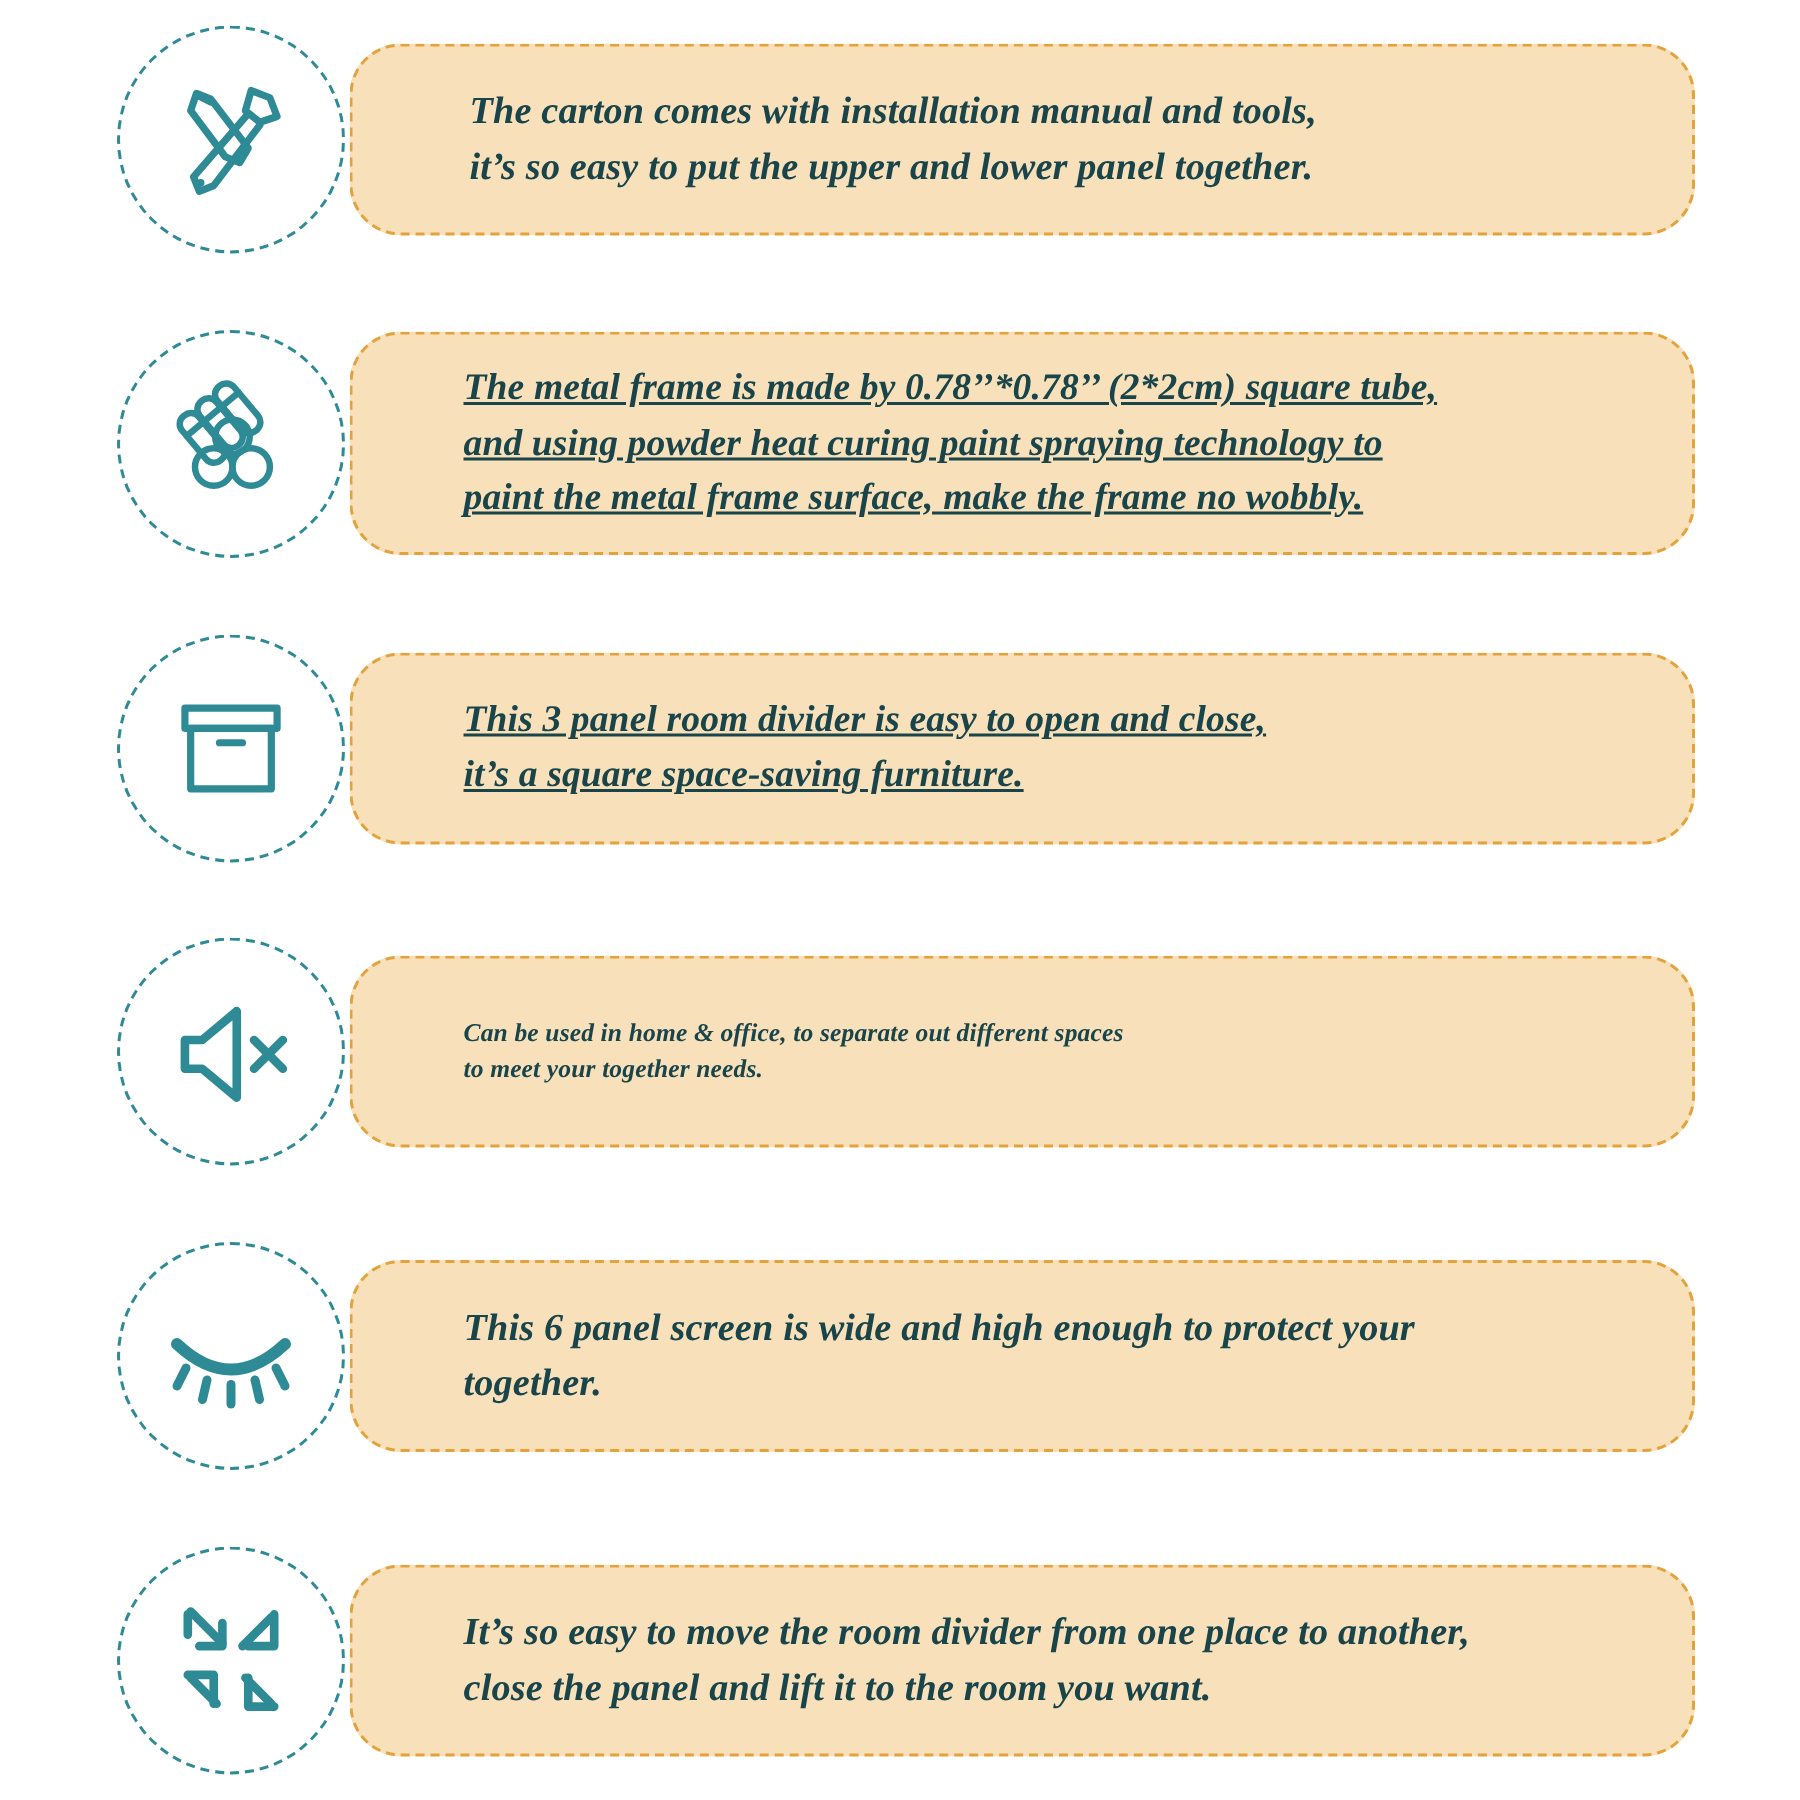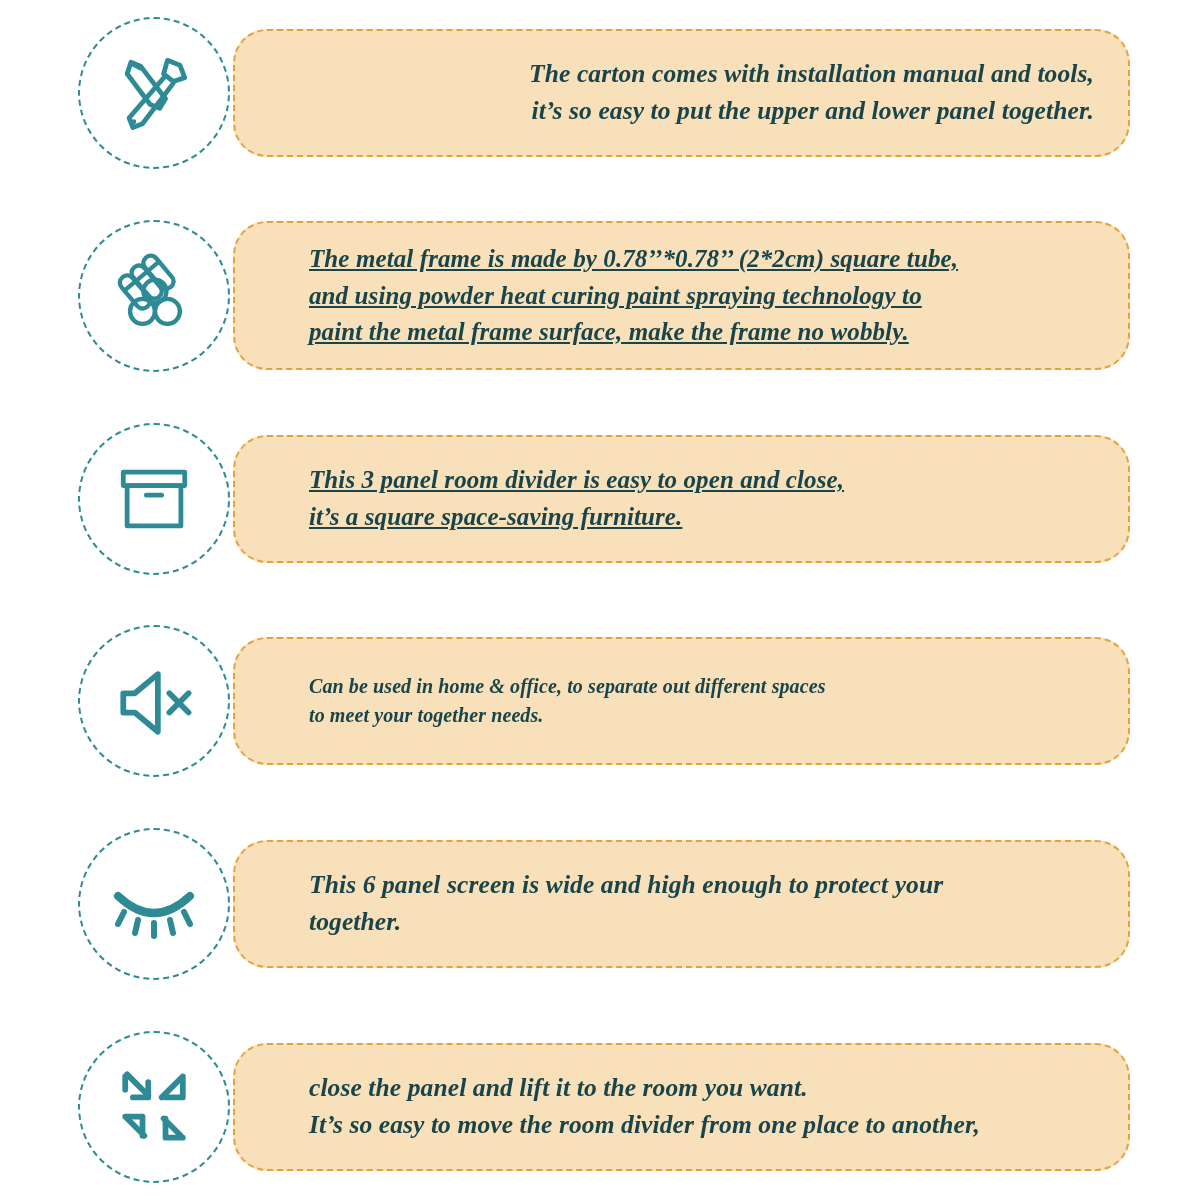--- a/index.html
+++ b/index.html
@@ -66,22 +66,22 @@
     font-family: "Liberation Serif", serif;
     font-weight: bold;
     font-style: italic;
     font-size: 25.5px;
     line-height: 1.45;
     color: #18444a;
     letter-spacing: 0.1px;
   }
   .row-2 .text-pill p,
   .row-3 .text-pill p { font-size: 25px; text-decoration: underline; }
-  .row-1 .text-pill { padding-left: 54px; align-items: flex-end; }
-  .row-4 .text-pill p { font-size: 20px; }
+  .row-1 .text-pill { padding-left: 78px; }
+  .row-4 .text-pill p { font-size: 17px; }
 </style>
 </head>
 <body>
 
 <div class="feature-list">
 
   <div class="feature-row row-1">
     <div class="icon-circle">
       <svg width="96" height="96" viewBox="0 0 100 100" fill="none" stroke="#2e8b96" stroke-width="5" stroke-linecap="round" stroke-linejoin="round">
         <path d="M64 16 L77 21 L82 34 L70 38 L60 30 Z"></path>
@@ -171,18 +171,18 @@
         <path d="M44 24 L44 40 L28 40"></path>
         <path d="M80 18 L80 40 L62 40"></path>
         <path d="M78 20 L58 40"></path>
         <path d="M20 60 L38 60 L38 80"></path>
         <path d="M22 62 L40 80"></path>
         <path d="M80 82 L62 82 L62 62"></path>
         <path d="M78 80 L60 62"></path>
       </svg>
     </div>
     <div class="text-pill">
+      <p>It’s so easy to move the room divider from one place to another,</p>
       <p>close the panel and lift it to the room you want.</p>
-      <p>It’s so easy to move the room divider from one place to another,</p>
     </div>
   </div>
 
 </div>
 
 </body></html>

